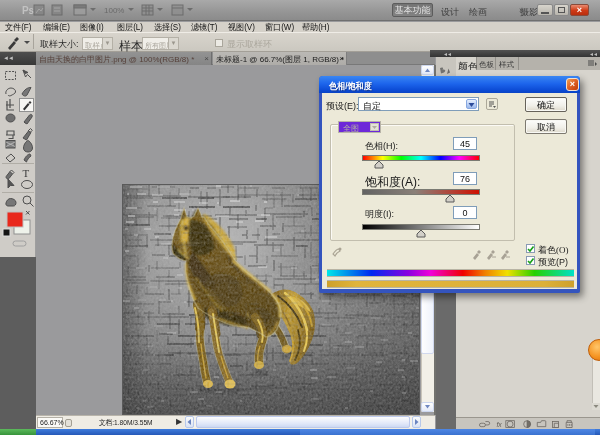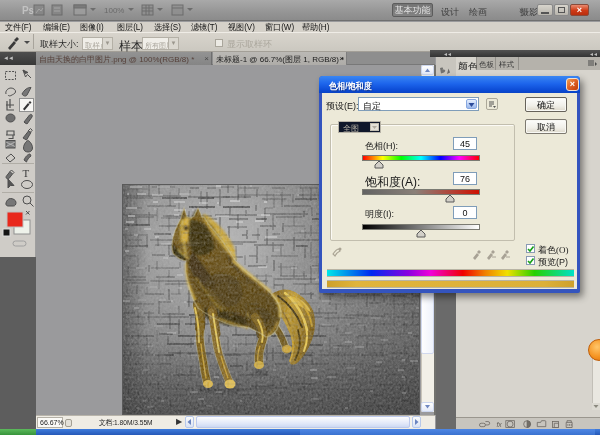--- a/index.html
+++ b/index.html
@@ -402,21 +402,21 @@
 <div class="ab" style="left:486px;top:98px;width:12px;height:12px;background:#ece9d8;border:1px solid #aca899;border-radius:2px;">
     <svg width="10" height="10" viewBox="0 0 10 10" style="position:absolute;left:0;top:0;">
       <path d="M2 3h5M2 5h5M2 7h3" stroke="#555"></path>
       <path d="M6 7l3 0-1.5 2z" fill="#555"></path>
     </svg>
   </div>
 <div class="ab" style="left:525px;top:97px;width:42px;height:15px;border-radius:2px;background:linear-gradient(#fdfdfc,#f0efe8 60%,#ddd8cb);border:1px solid #66625a;box-shadow:inset 0 0 0 1px #f8f8f4;color:#111;font-size:9px;text-align:center;line-height:14px;">确定</div>
 <div class="ab" style="left:525px;top:119px;width:42px;height:15px;border-radius:2px;background:linear-gradient(#fdfdfc,#f0efe8 60%,#ddd8cb);border:1px solid #7d7970;box-shadow:inset 0 0 0 1px #f8f8f4;color:#111;font-size:9px;text-align:center;line-height:14px;">取消</div>
 
 <div class="ab" style="left:330px;top:124px;width:185px;height:117px;border:1px solid #c2beae;border-radius:2px;box-shadow:1px 1px 0 #fbfaf5 inset;"></div>
-<div class="ab" style="left:338px;top:121px;width:43px;height:12px;background:#0f172a;border:1px solid #b8b4a8;">
+<div class="ab" style="left:338px;top:121px;width:43px;height:12px;background:#6d28d9;border:1px solid #b8b4a8;">
     <span class="tx" style="position:absolute;left:4px;top:1px;font-size:8px;color:#b2ada2;">全图</span>
     <div style="position:absolute;right:1px;top:1px;width:9px;height:8px;background:#e4e1d8;border:1px solid #c2beb2;">
       <svg width="7" height="7" viewBox="0 0 7 7" style="position:absolute;left:0;top:0;">
         <path d="M3.5 5l2.5-3h-5z" fill="#b0aba0"></path>
       </svg>
     </div>
   </div>
 
 <div class="ab tx" style="left:365px;top:140px;font-size:9px;color:#1a1a1a;">色相(H):</div>
 <div class="ab" style="left:453px;top:137px;width:24px;height:13px;background:#fff;border:1px solid #7f9db9;font-size:9px;color:#111;text-align:center;line-height:12px;">45</div>

